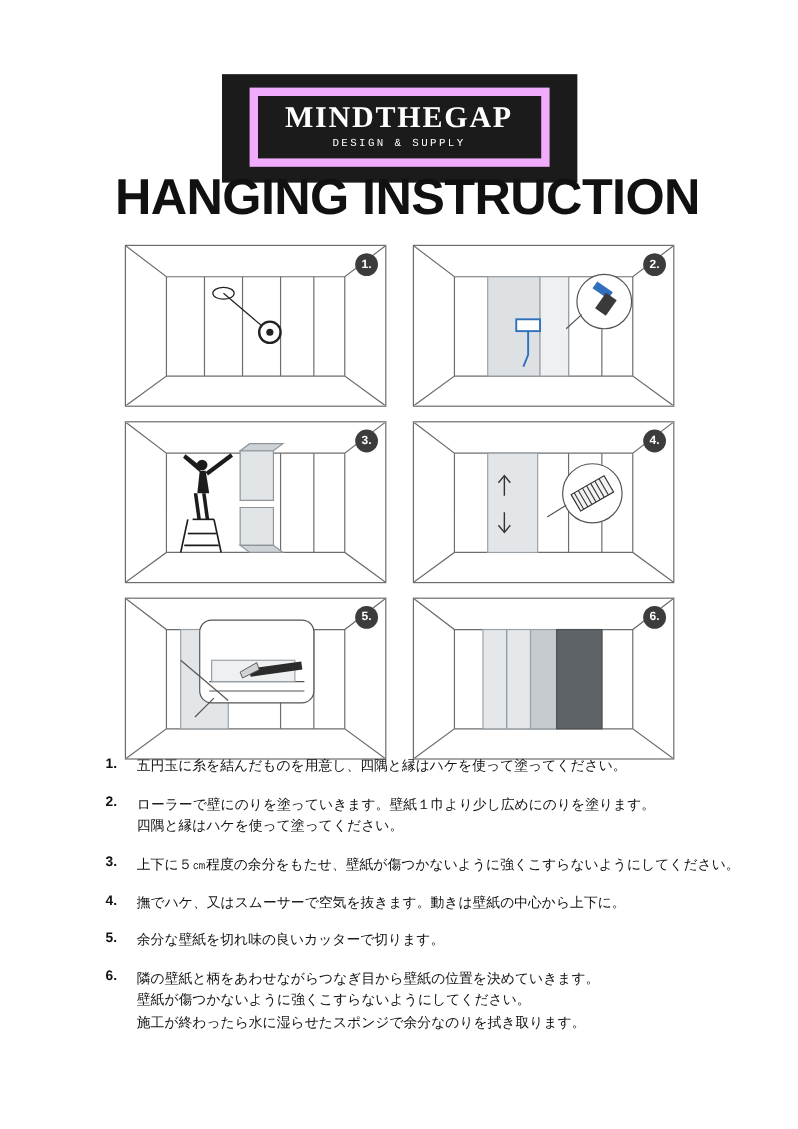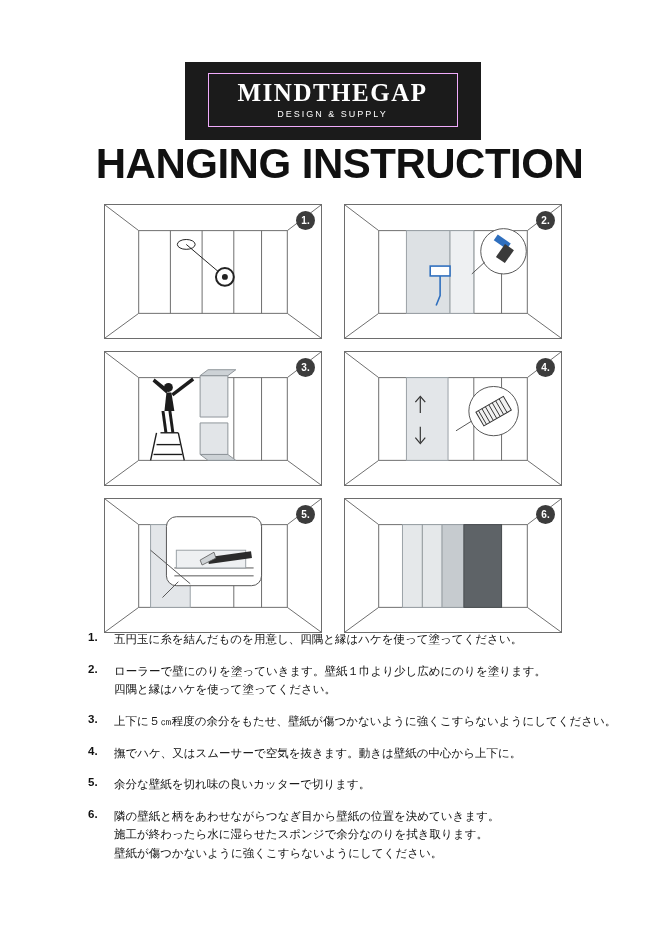--- a/index.html
+++ b/index.html
@@ -34,32 +34,32 @@
   .logo-box {
     background: #1b1b1b;
     color: #ffffff;
     padding: 8px 20px 10px 20px;
     text-align: center;
     width: 296px;
     box-sizing: border-box;
     border: 3px solid #1b1b1b;
   }
   .logo-inner {
-    border: 1px solid #f0abfc;
+    border: 7px solid #f0abfc;
     padding: 6px 6px 7px 6px;
   }
   .logo-main {
     font-family: "Liberation Serif", serif;
     font-weight: bold;
     font-size: 25px;
     letter-spacing: 1.5px;
     line-height: 1.05;
   }
   .logo-sub {
-    font-family: Liberation Sans, sans-serif;
+    font-family: Liberation Mono, monospace;
     font-size: 9px;
     letter-spacing: 2.0px;
     margin-top: 3px;
   }
 
   
   .title {
     position: absolute;
     top: 140px;
     left: 14px;
@@ -378,20 +378,20 @@
       <div class="step-num">5.</div>
       <div class="step-lines">
         <div class="step-line">余分な壁紙を切れ味の良いカッターで切ります。</div>
       </div>
     </div>
 
     <div class="step">
       <div class="step-num">6.</div>
       <div class="step-lines">
         <div class="step-line">隣の壁紙と柄をあわせながらつなぎ目から壁紙の位置を決めていきます。</div>
+        <div class="step-line">壁紙が傷つかないように強くこすらないようにしてください。</div>
         <div class="step-line">施工が終わったら水に湿らせたスポンジで余分なのりを拭き取ります。</div>
-        <div class="step-line">壁紙が傷つかないように強くこすらないようにしてください。</div>
       </div>
     </div>
 
   </div>
 
 </div>
 
 </body></html>

